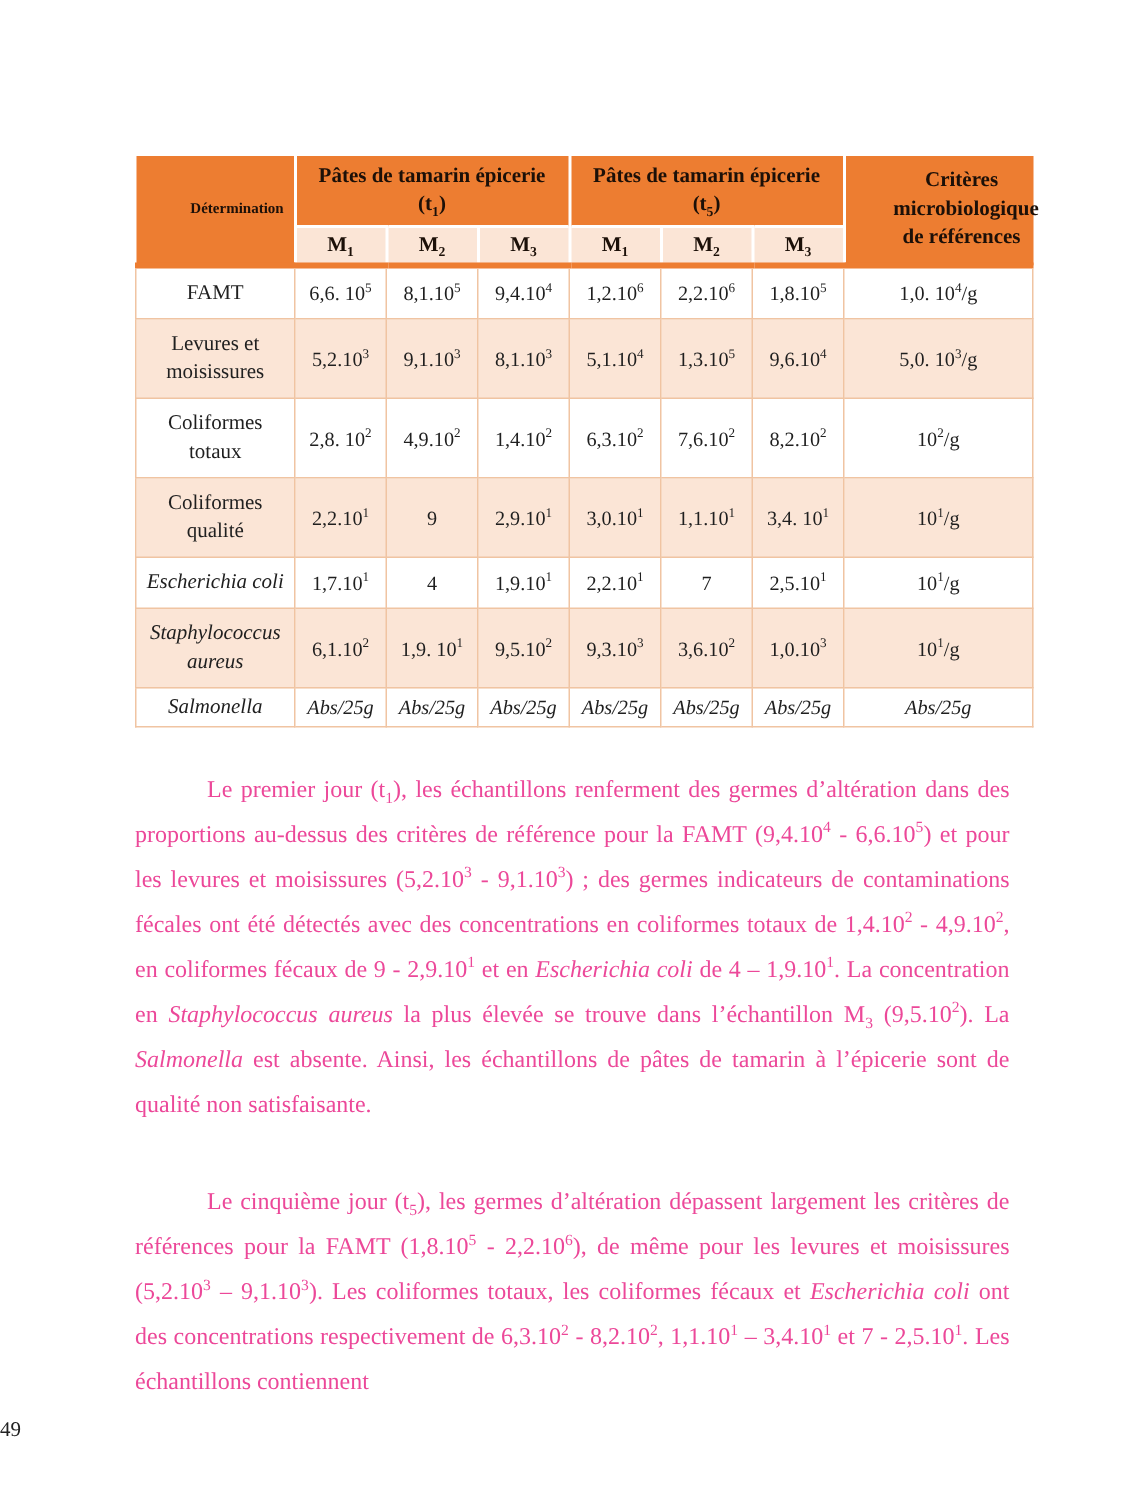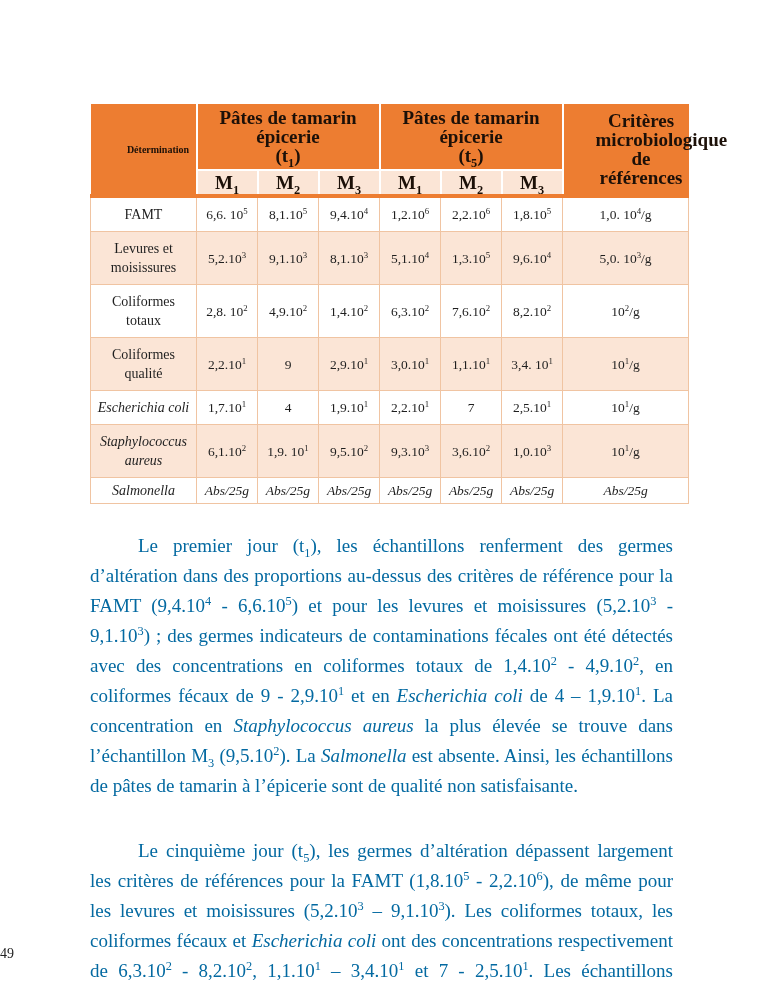--- a/index.html
+++ b/index.html
@@ -34,21 +34,21 @@
   }
   table.micro th, table.micro td{
     text-align:center;vertical-align:middle;
     line-height:19px;
   }
   thead th{
     background:var(--header_bg);
     font-weight:bold;color:#1c1008;
     border-left:2.5px solid #ffffff;
     padding:4px 2px;
-    font-size:19px;
+    font-size:14px;
   }
   thead tr.top th:first-child{border-left:none;}
   thead th.det{font-size:10px;}
   thead tr.samples th{
     background:var(--band_bg);
     border-top:2.5px solid #ffffff;
     border-bottom:4px solid var(--header_bg);
     padding:2px;
     height:23px;
   }
@@ -60,24 +60,24 @@
   }
   tbody tr.band td{background:var(--band_bg);}
   tbody td.rowlabel{font-weight:normal;font-size:14px;padding:7px 4px;}
   tbody td.rowlabel.it{font-style:italic;}
   tbody tr:last-child td{padding:3px 2px;font-style:italic;}
   sup{font-size:0.65em;line-height:0;}
   sub{font-size:0.65em;line-height:0;}
   
   .paras{margin-top:27px;width:583px;}
   .paras p{
-    font-size:19px;line-height:30px;
+    font-size:16px;line-height:30px;
     text-align:justify;
     text-indent:48px;
-    color:#0369a1;
+    color:#ec4899;
   }
   .paras p + p{margin-top:35px;}
   .pageno{
     position:absolute;left:0;right:0;bottom:28px;
     font-size:14px;color:#222;
   }
 </style>
 </head>
 <body>
 

